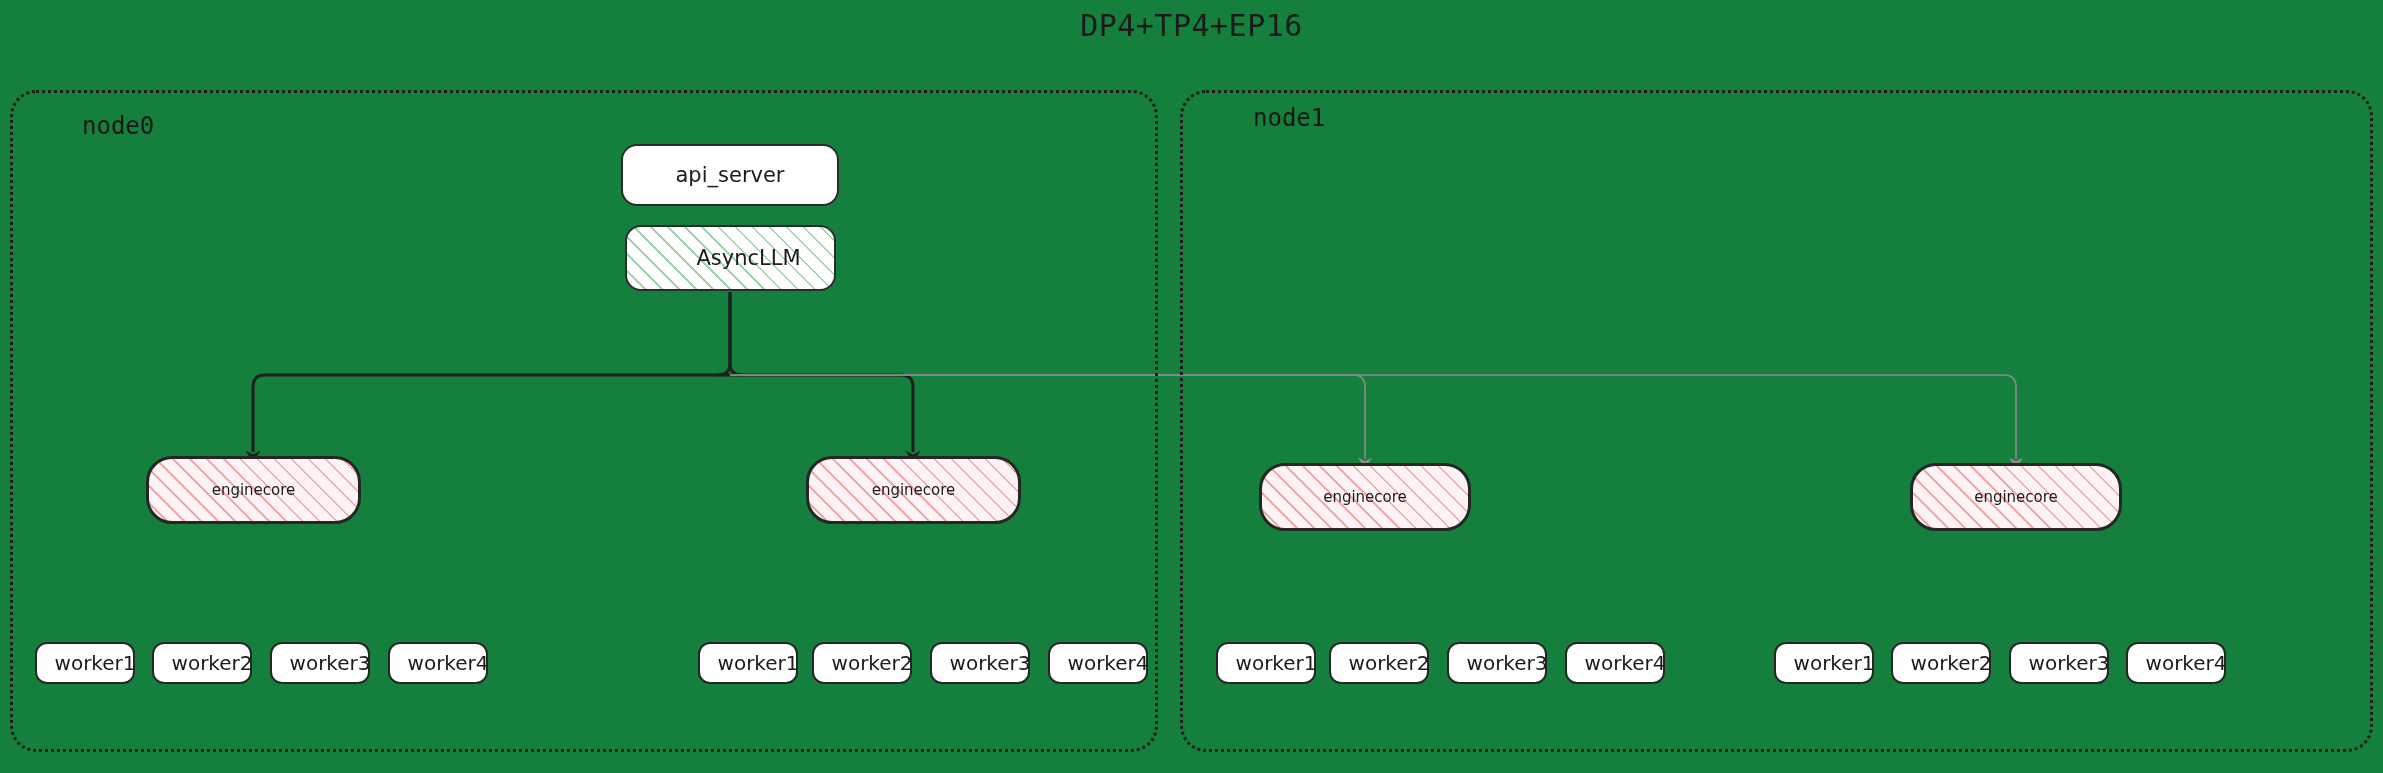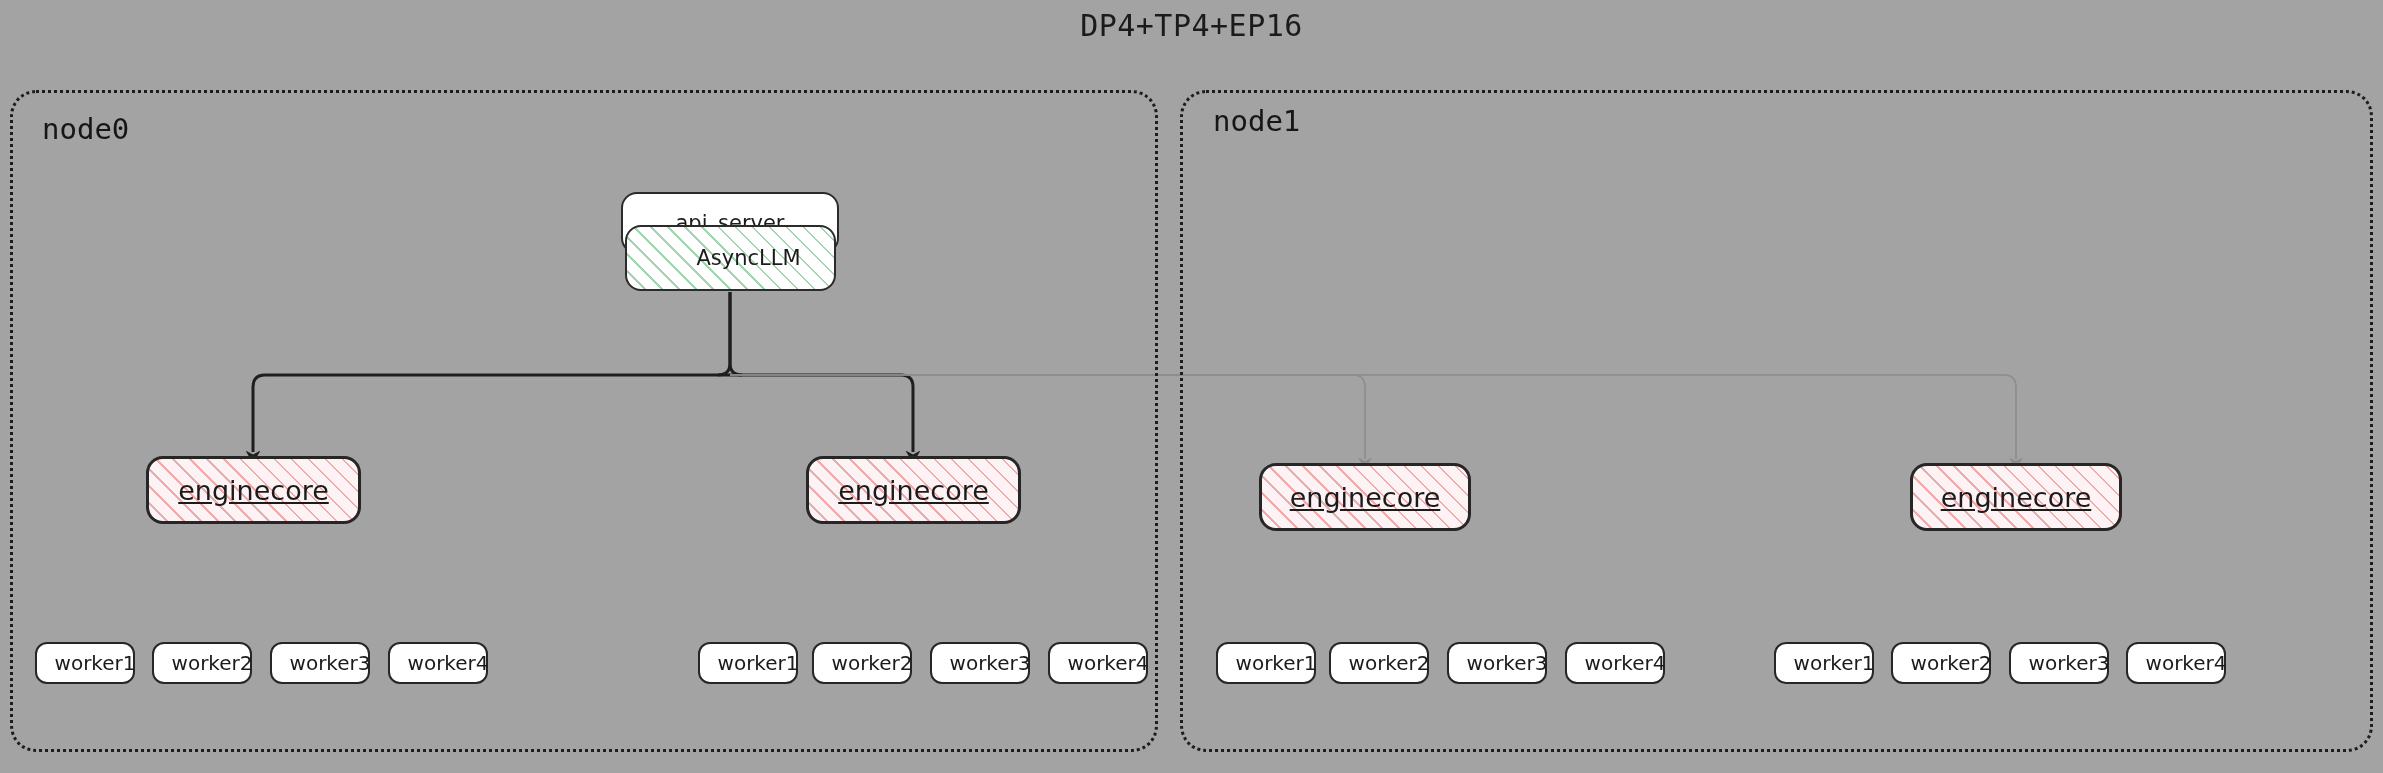--- a/index.html
+++ b/index.html
@@ -7,21 +7,21 @@
     padding: 0;
     background: #ffffff;
   }
   body {
     font-family: "DejaVu Sans", sans-serif;
   }
   #canvas {
     position: relative;
     width: 2383px;
     height: 773px;
-    background: #a3a3a3;
+    background: #15803d;
     overflow: hidden;
   }
   #diagram-svg {
     position: absolute;
     left: 0;
     top: 0;
     width: 2383px;
     height: 773px;
   }
   .title {
@@ -39,70 +39,69 @@
   .node-panel {
     position: absolute;
     border: 3px dotted #1d1d1d;
     border-radius: 26px;
     box-sizing: border-box;
     background: transparent;
   }
   .node-label {
     position: absolute;
     font-family: "DejaVu Sans Mono", monospace;
-    font-size: 29px;
+    font-size: 24px;
     color: #161616;
     white-space: pre;
+    margin-left: 40px;
   }
   .box {
     position: absolute;
     box-sizing: border-box;
     display: flex;
     align-items: center;
     justify-content: center;
     color: #1b1b1b;
     white-space: pre;
   }
   .box-api {
     border: 2.5px solid #2b2b2b;
     border-radius: 16px;
     background: #ffffff;
     font-size: 21px;
     z-index: 4;
-    margin-top: 48px;
   }
   .box-async {
     border: 2.5px solid #2b2b2b;
     border-radius: 16px;
     font-size: 21px;
     z-index: 5;
     background-color: #ffffff;
     background-image: repeating-linear-gradient(
       45deg,
       rgba(85, 178, 110, 0.55) 0px,
       rgba(85, 178, 110, 0.55) 1.6px,
       rgba(255, 255, 255, 0) 1.6px,
       rgba(255, 255, 255, 0) 12px
     );
     padding-left: 36px;
   }
   .box-engine {
     border: 3px solid #262626;
-    border-radius: 17px;
-    font-size: 27px;
+    border-radius: 26px;
+    font-size: 15px;
     z-index: 6;
     background-color: #fdf3f4;
     background-image: repeating-linear-gradient(
       45deg,
       rgba(226, 112, 114, 0.55) 0px,
       rgba(226, 112, 114, 0.55) 1.6px,
       rgba(255, 255, 255, 0) 1.6px,
       rgba(255, 255, 255, 0) 12px
     );
-    text-decoration: underline;
   }
   .box-worker {
     border: 2.5px solid #262626;
     border-radius: 12px;
     background: #ffffff;
     font-size: 20px;
     z-index: 4;
     padding-left: 20px;
   }
 </style>

